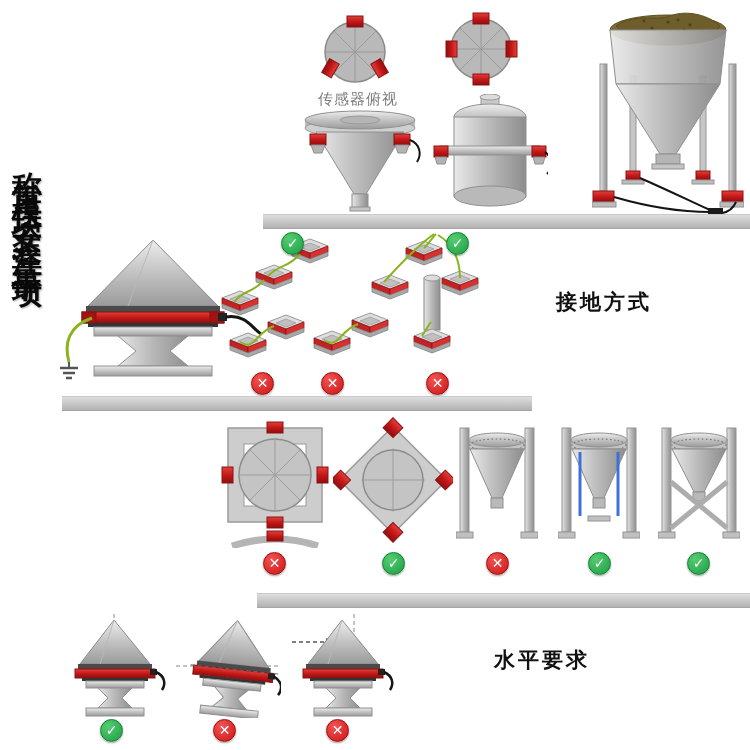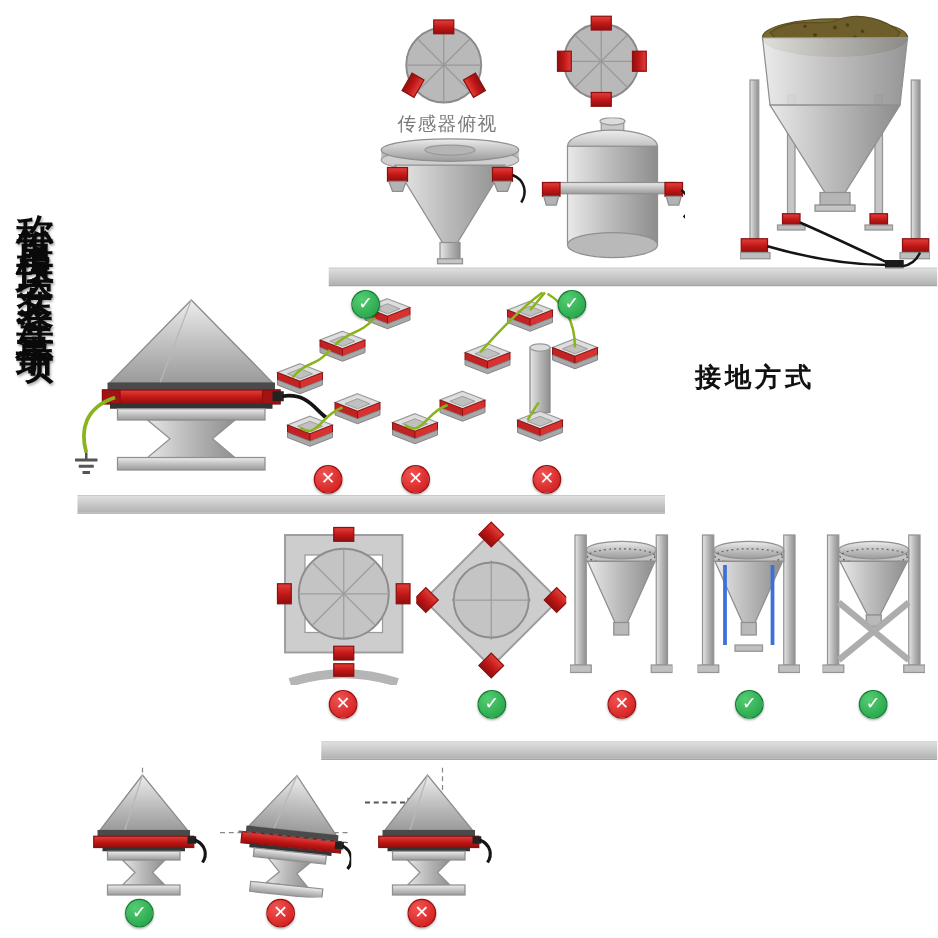--- a/index.html
+++ b/index.html
@@ -334,20 +334,21 @@
   </div>
 
   <span class="mark bad" style="left:263px;top:552px">✕</span>
   <span class="mark ok" style="left:382px;top:552px">✓</span>
   <span class="mark bad" style="left:486px;top:552px">✕</span>
   <span class="mark ok" style="left:588px;top:552px">✓</span>
   <span class="mark ok" style="left:687px;top:552px">✓</span>
 
   <div class="bar" style="left:257px;top:593px;width:493px"></div>
 
+  <div class="slabel" style="left:494px;top:646px">水平要求</div>
 
   <div class="abs" style="left:62px;top:614px">
     <svg width="105" height="104" viewBox="0 0 105 104">
       <line x1="52" y1="0" x2="52" y2="50" stroke="#888" stroke-width="1" stroke-dasharray="4,3"></line>
       <polygon points="52,6 18,50 88,50" fill="url(#metalV)" stroke="#8a8a8a"></polygon>
       <line x1="52" y1="6" x2="38" y2="50" stroke="#b8b8b8"></line>
       <rect x="16" y="50" width="74" height="5" fill="#4a4a4a"></rect>
       <rect x="13" y="55" width="80" height="9" fill="url(#redG)" stroke="#8d1010"></rect>
       <rect x="20" y="64" width="66" height="3" fill="#333"></rect>
       <rect x="24" y="67" width="58" height="7" fill="url(#metalV)" stroke="#909090"></rect>

